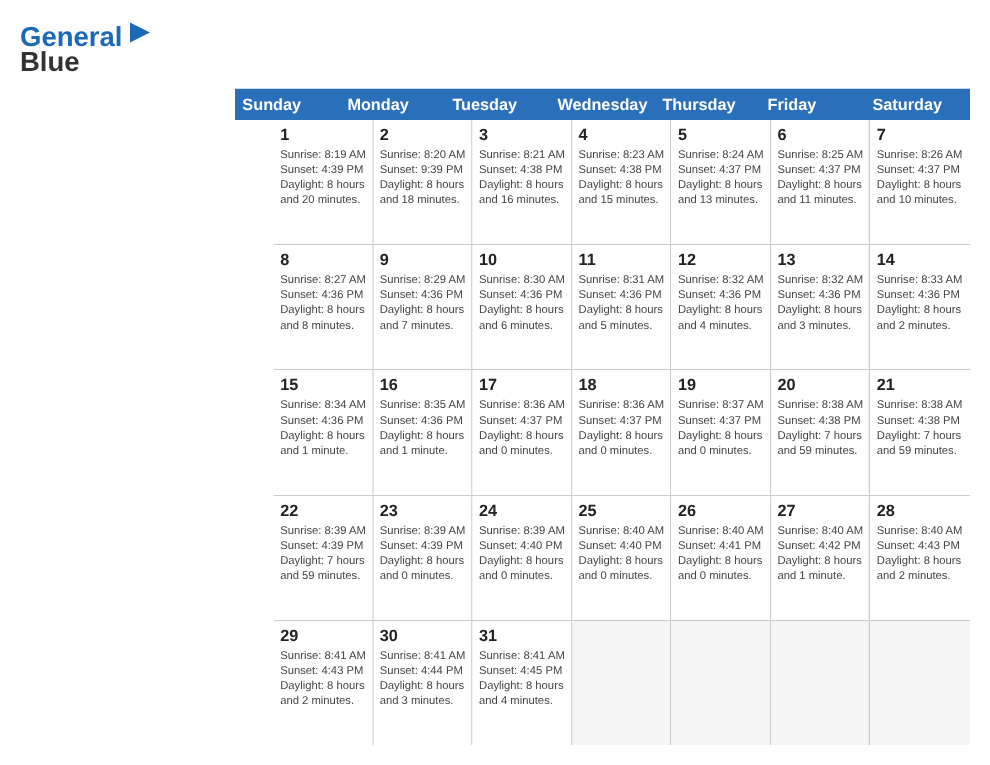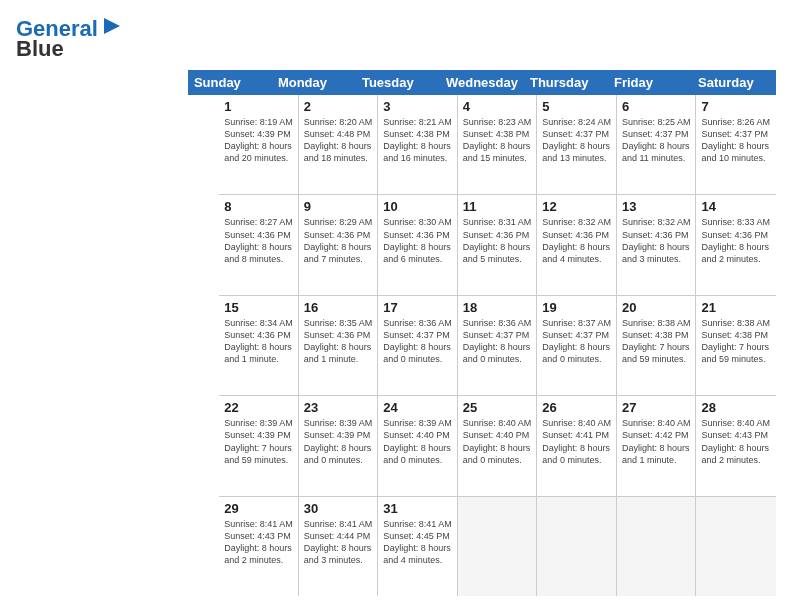--- a/index.html
+++ b/index.html
@@ -137,21 +137,21 @@
           <div class="cal-cell">
             <span class="day-num">1</span>
             <div class="cell-info" style="white-space: pre-line;">Sunrise: 8:19 AM
 Sunset: 4:39 PM
 Daylight: 8 hours
 and 20 minutes.</div>
           </div>
           <div class="cal-cell">
             <span class="day-num">2</span>
             <div class="cell-info" style="white-space: pre-line;">Sunrise: 8:20 AM
-Sunset: 4:48 PM
+Sunset: 9:39 PM
 Daylight: 8 hours
 and 18 minutes.</div>
           </div>
           <div class="cal-cell">
             <span class="day-num">3</span>
             <div class="cell-info" style="white-space: pre-line;">Sunrise: 8:21 AM
 Sunset: 4:38 PM
 Daylight: 8 hours
 and 16 minutes.</div>
           </div>

